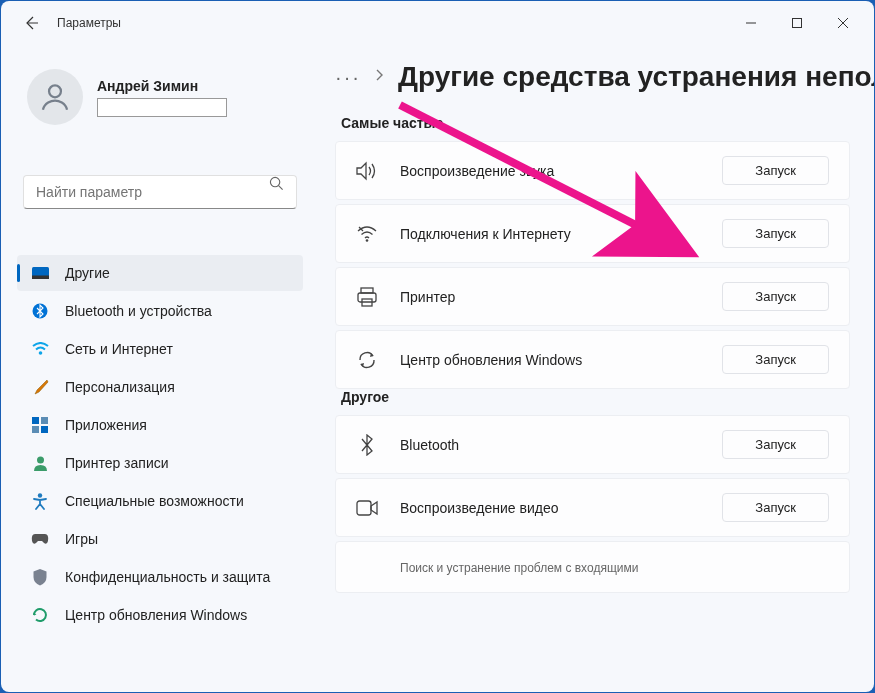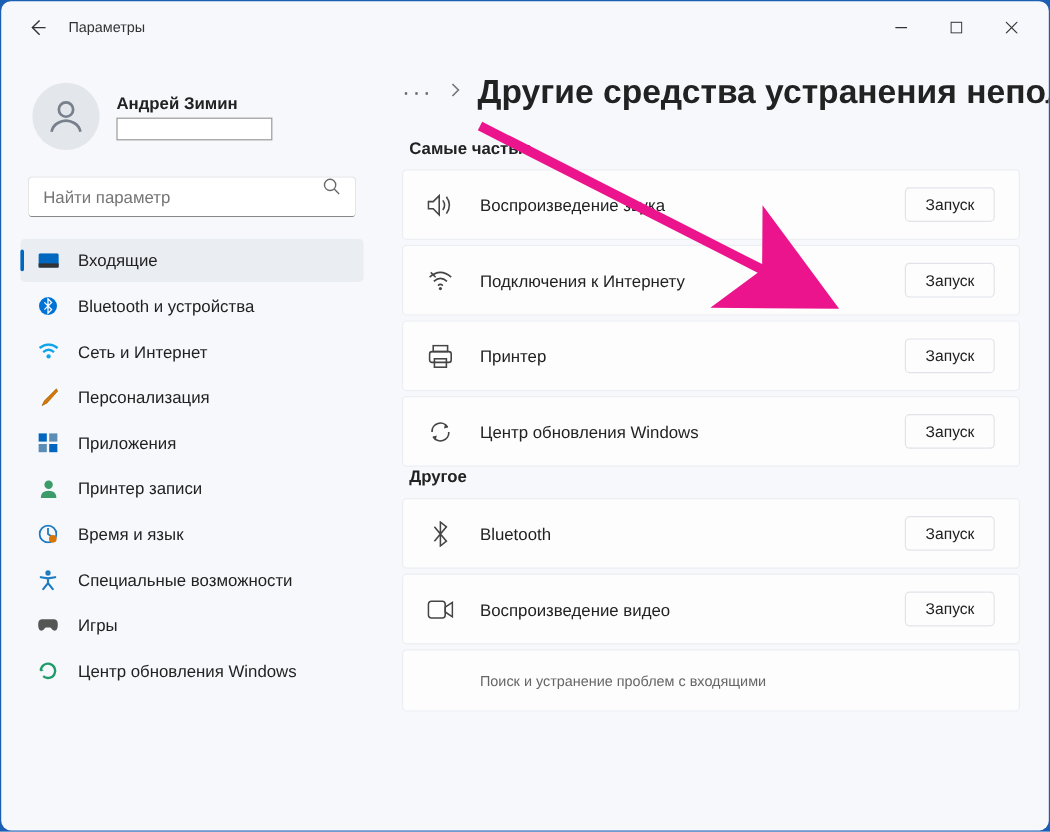--- a/index.html
+++ b/index.html
@@ -5,21 +5,21 @@
     * { margin: 0; padding: 0; box-sizing: border-box; font-family: 'Segoe UI', Tahoma, sans-serif; }
     body { width: 875px; height: 693px; background: #1a5fb4; overflow: hidden; position: relative; }
     .window { width: 873px; height: 691px; background: #f6f8fc; border-radius: 8px; margin: 1px; overflow: hidden; display: flex; flex-direction: column; }
     .titlebar { display: flex; align-items: center; justify-content: space-between; height: 44px; padding: 0 8px; }
     .titlebar-left { display: flex; align-items: center; gap: 16px; padding-left: 12px; justify-content: center; }
     .back-btn { width: 20px; height: 20px; display: flex; align-items: center; justify-content: center; cursor: pointer; }
     .app-title { font-size: 12px; color: #333; }
     .titlebar-right { display: flex; }
     .win-btn { width: 46px; height: 32px; display: flex; align-items: center; justify-content: center; cursor: pointer; }
     .content { display: flex; flex: 1; overflow: hidden; }
-    .sidebar { width: 310px; padding: 12px 8px 12px 16px; display: flex; flex-direction: column; }
+    .sidebar { width: 310px; padding: 12px 8px 12px 16px; display: flex; flex-direction: column; gap: 28px; }
     .user-row { display: flex; align-items: center; gap: 14px; padding: 12px 10px 22px 10px; }
     .avatar { width: 56px; height: 56px; border-radius: 50%; background: #e3e6ea; display: flex; align-items: center; justify-content: center; }
     .userinfo { display: flex; flex-direction: column; gap: 4px; }
     .username { font-weight: 600; font-size: 14px; color: #222; }
     .email-mask { width: 130px; height: 19px; background: #fff; border: 1px solid #999; }
     .search-box { display: flex; background: #fff; border: 1px solid #e0e0e0; border-bottom: 1.5px solid #888; border-radius: 4px; padding: 0 12px; height: 34px; margin: 0 6px 18px 6px; }
     .search-box input { flex: 1; border: none; outline: none; font-size: 14px; background: transparent; color: #666; }
     .nav { display: flex; flex-direction: column; gap: 2px; }
     .nav-item { display: flex; align-items: center; gap: 16px; padding: 9px 14px; border-radius: 4px; cursor: pointer; font-size: 14px; color: #222; position: relative; }
     .nav-item.active { background: #eaedf2; }
@@ -31,21 +31,21 @@
     .chev { color: #777; }
     .page-title { font-size: 28px; font-weight: 600; color: #222; white-space: nowrap; }
     .section-title { font-size: 14px; font-weight: 600; color: #222; margin: 0 0 10px 6px; }
     .section-gap { }
     .cards { display: flex; flex-direction: column; gap: 4px; padding-right: 24px; }
     .card { display: flex; align-items: center; background: #fdfdfe; border: 1px solid #eceef2; border-radius: 4px; padding: 14px 20px; gap: 22px; }
     .card-icon { width: 22px; height: 22px; display: flex; align-items: center; justify-content: center; color: #444; flex-shrink: 0; }
     .card-text { flex: 1; }
     .card-title { font-size: 14px; color: #222; }
     .card-sub { font-size: 12px; color: #666; margin-top: 2px; }
-    .run-btn { background: #fdfdfe; border: 1px solid #e1e3e8; border-radius: 4px; padding: 6px 16px; font-size: 13px; color: #222; cursor: pointer; }
+    .run-btn { background: #fdfdfe; border: 1px solid #e1e3e8; border-radius: 4px; padding: 6px 32px; font-size: 13px; color: #222; cursor: pointer; }
     .arrow-overlay { position: absolute; top: 95px; left: 390px; pointer-events: none; z-index: 100; }
     .scroll-area { overflow-y: auto; flex: 1; }
   </style>
 </head>
 <body>
 
 <div class="window">
   <div class="titlebar">
     <div class="titlebar-left">
       <div class="back-btn">
@@ -100,21 +100,21 @@
       </div>
 
       <div class="nav">
         <div class="nav-item active">
           <span class="nav-icon">
               <svg width="17" height="13">
                 <rect x="0" y="0" width="17" height="12" rx="1.5" fill="#0067c0"></rect>
                 <rect x="0" y="8.5" width="17" height="3.5" rx="0 0 1.5 1.5" fill="#333"></rect>
               </svg>
             </span>
-          <span>Входящие</span>
+          <span>Другие</span>
         </div>
         <div class="nav-item">
           <span class="nav-icon">
               <svg width="16" height="16" viewBox="0 0 16 16">
                 <circle cx="8" cy="8" r="7.5" fill="#0072d6"></circle>
                 <path d="M5 5 L11 11 L8 14 V2 L11 5 L5 11" stroke="#fff" stroke-width="1.1" fill="none"></path>
               </svg>
             </span>
           <span>Bluetooth и устройства</span>
         </div>
@@ -151,44 +151,42 @@
           <span class="nav-icon">
               <svg width="15" height="16" viewBox="0 0 15 16">
                 <circle cx="7.5" cy="5" r="3.5" fill="#3b9c6a"></circle>
                 <path d="M1 16 Q1 10 7.5 10 Q14 10 14 16 Z" fill="#3b9c6a"></path>
               </svg>
             </span>
           <span>Принтер записи</span>
         </div>
         <div class="nav-item">
           <span class="nav-icon">
-              <svg width="16" height="16" viewBox="0 0 16 16">
-                <circle cx="8" cy="8" r="7" fill="none" stroke="#1f7bbf" stroke-width="1.5"></circle>
-                <path d="M8 3 V8 L11 10" stroke="#1f7bbf" stroke-width="1.5" fill="none"></path>
-                <circle cx="12" cy="12" r="3.2" fill="#d97706"></circle>
-              </svg>
-            </span>
-          <span>Время и язык</span>
-        </div>
-        <div class="nav-item">
-          <span class="nav-icon">
               <svg width="16" height="17" viewBox="0 0 16 17">
                 <circle cx="8" cy="2.5" r="2.2" fill="#1f7bbf"></circle>
                 <path d="M2 6 L8 7 L14 6 M8 7 V11 L4 16 M8 11 L12 16" stroke="#1f7bbf" stroke-width="1.8" fill="none" stroke-linecap="round"></path>
               </svg>
             </span>
           <span>Специальные возможности</span>
         </div>
         <div class="nav-item">
           <span class="nav-icon">
               <svg width="18" height="12" viewBox="0 0 18 12">
                 <path d="M4 1 H14 Q18 1 17 8 Q16 12 13 10 L11 8 H7 L5 10 Q2 12 1 8 Q0 1 4 1 Z" fill="#555"></path>
               </svg>
             </span>
           <span>Игры</span>
+        </div>
+        <div class="nav-item">
+          <span class="nav-icon">
+              <svg width="14" height="17" viewBox="0 0 14 17">
+                <path d="M7 0 L13.5 2.5 V8 Q13.5 14 7 16.5 Q0.5 14 0.5 8 V2.5 Z" fill="#7a8290"></path>
+              </svg>
+            </span>
+          <span>Конфиденциальность и защита</span>
         </div>
         <div class="nav-item">
           <span class="nav-icon">
               <svg width="16" height="16" viewBox="0 0 16 16">
                 <path d="M2 8 A6 6 0 1 1 4 12.5" stroke="#1f9c6a" stroke-width="2" fill="none"></path>
                 <path d="M1 6 L2 8.5 L4.5 7.5 Z" fill="#1f9c6a"></path>
               </svg>
             </span>
           <span>Центр обновления Windows</span>
         </div>

